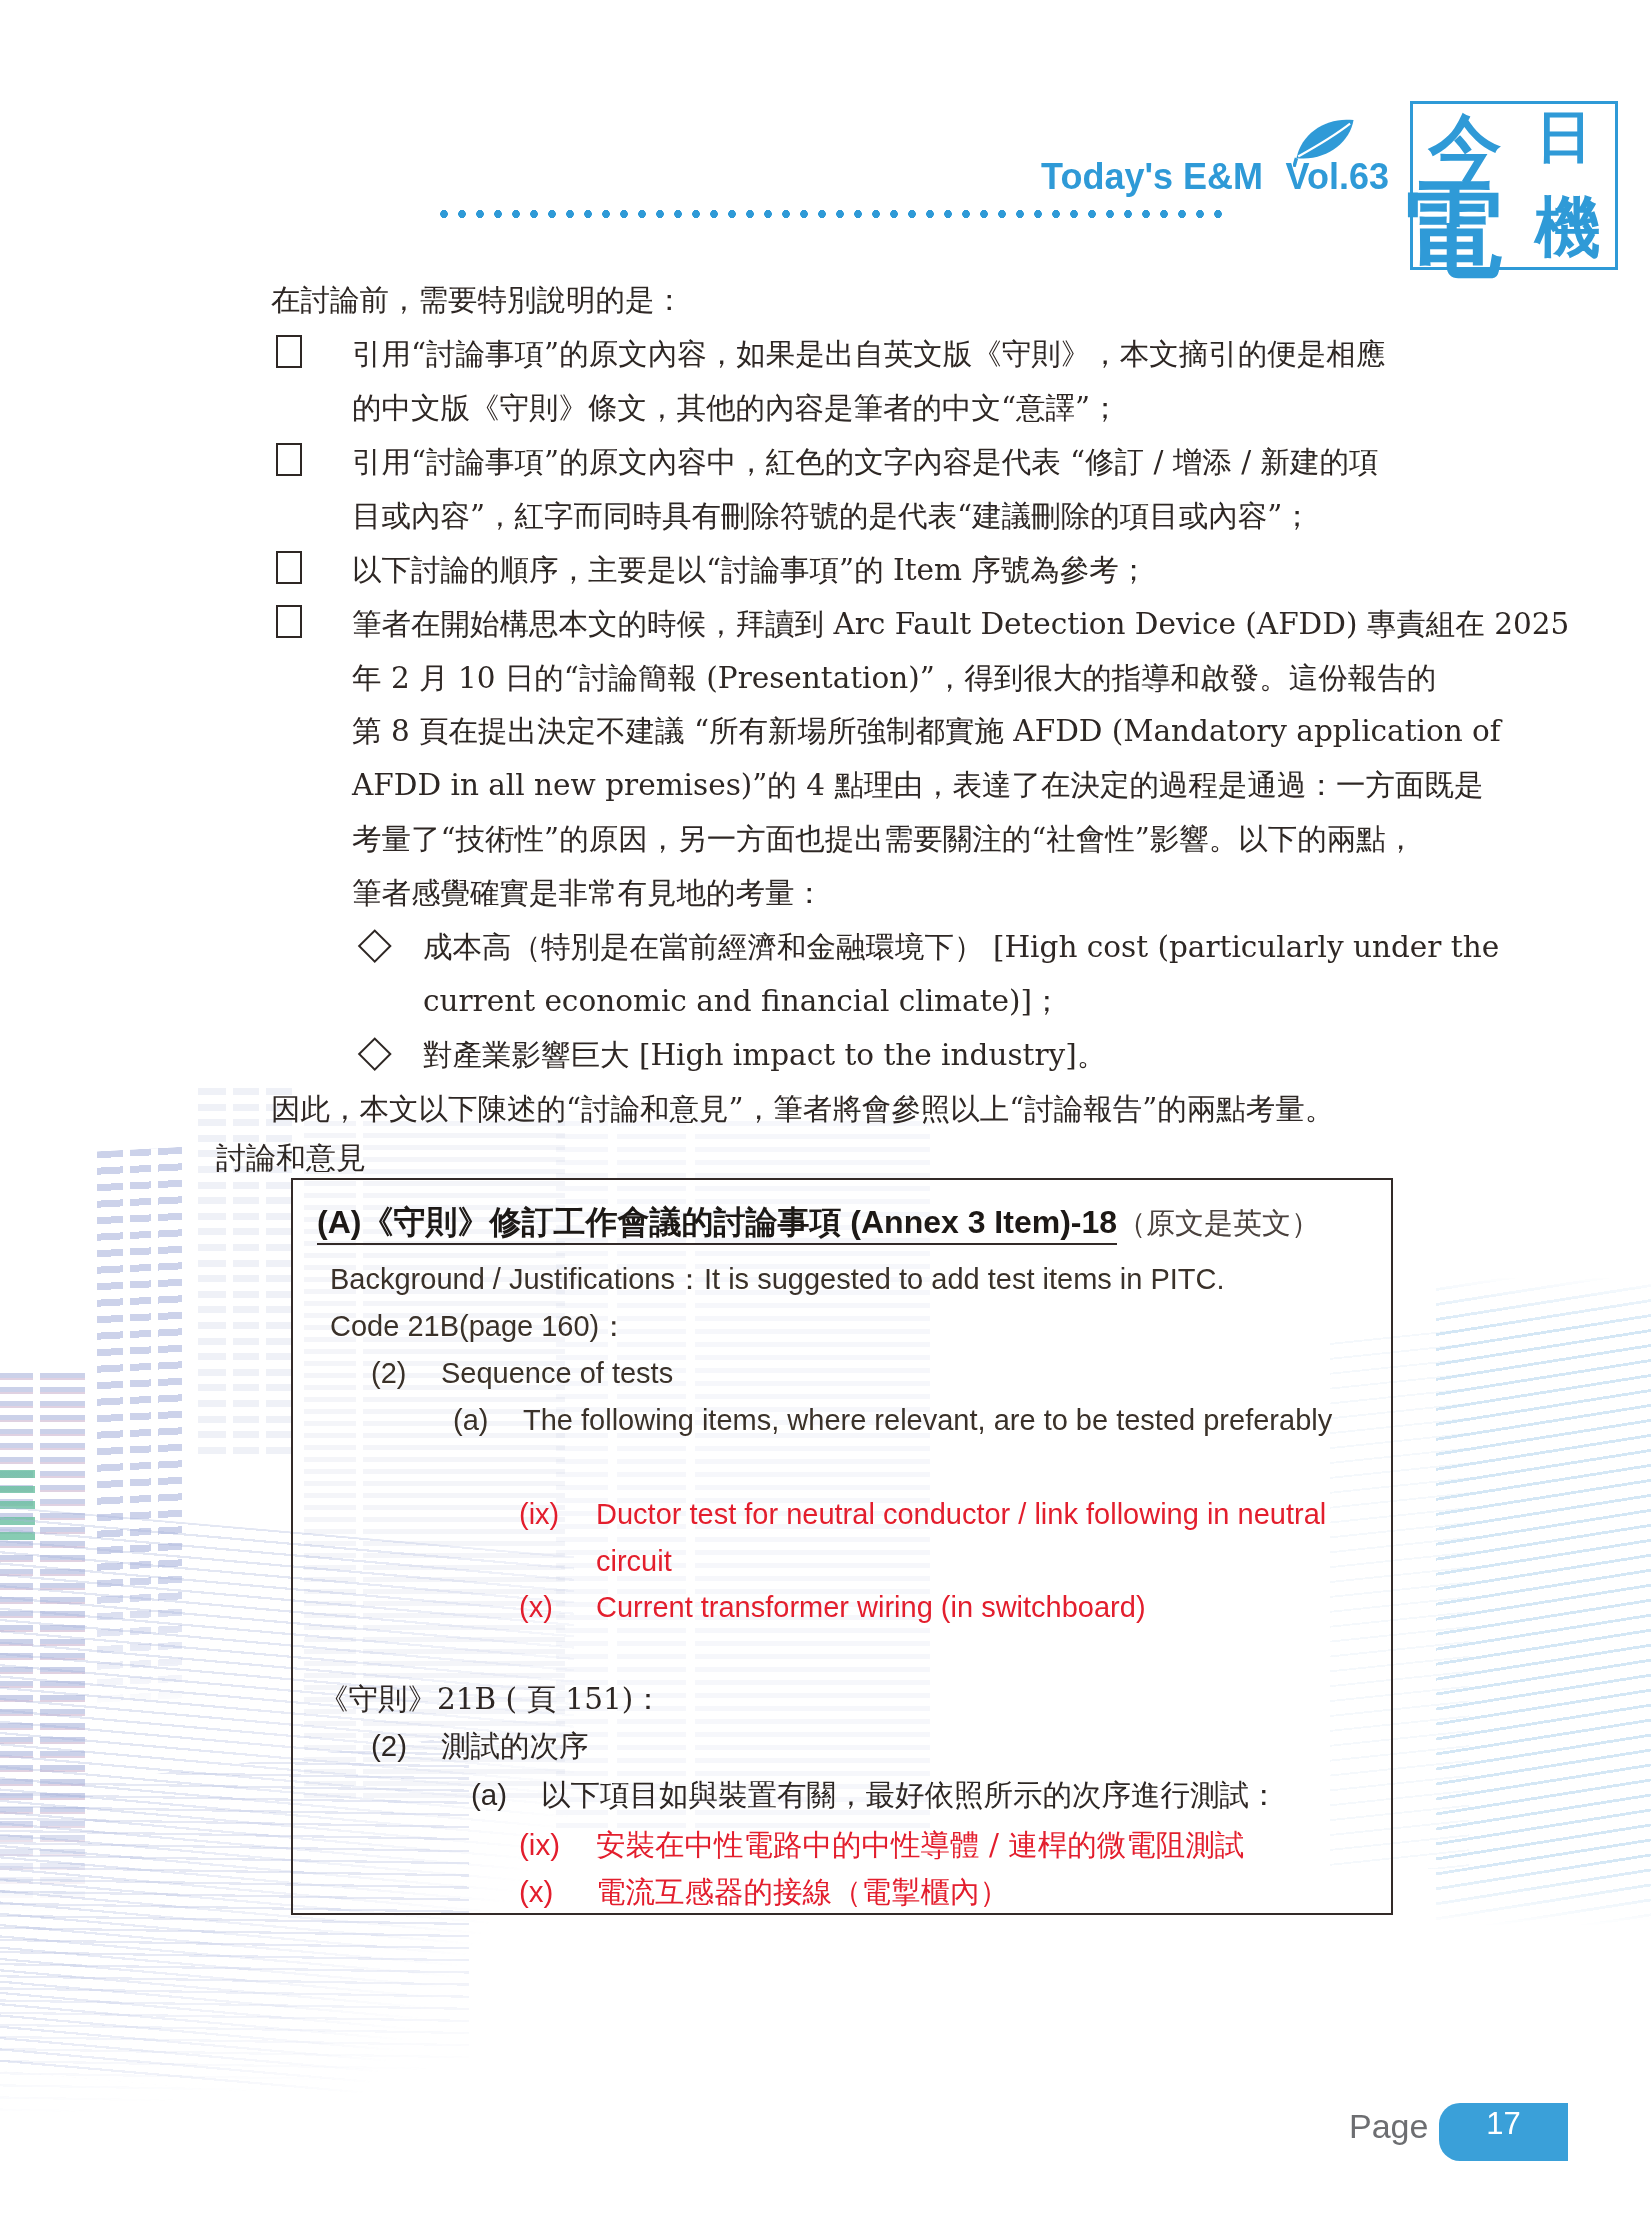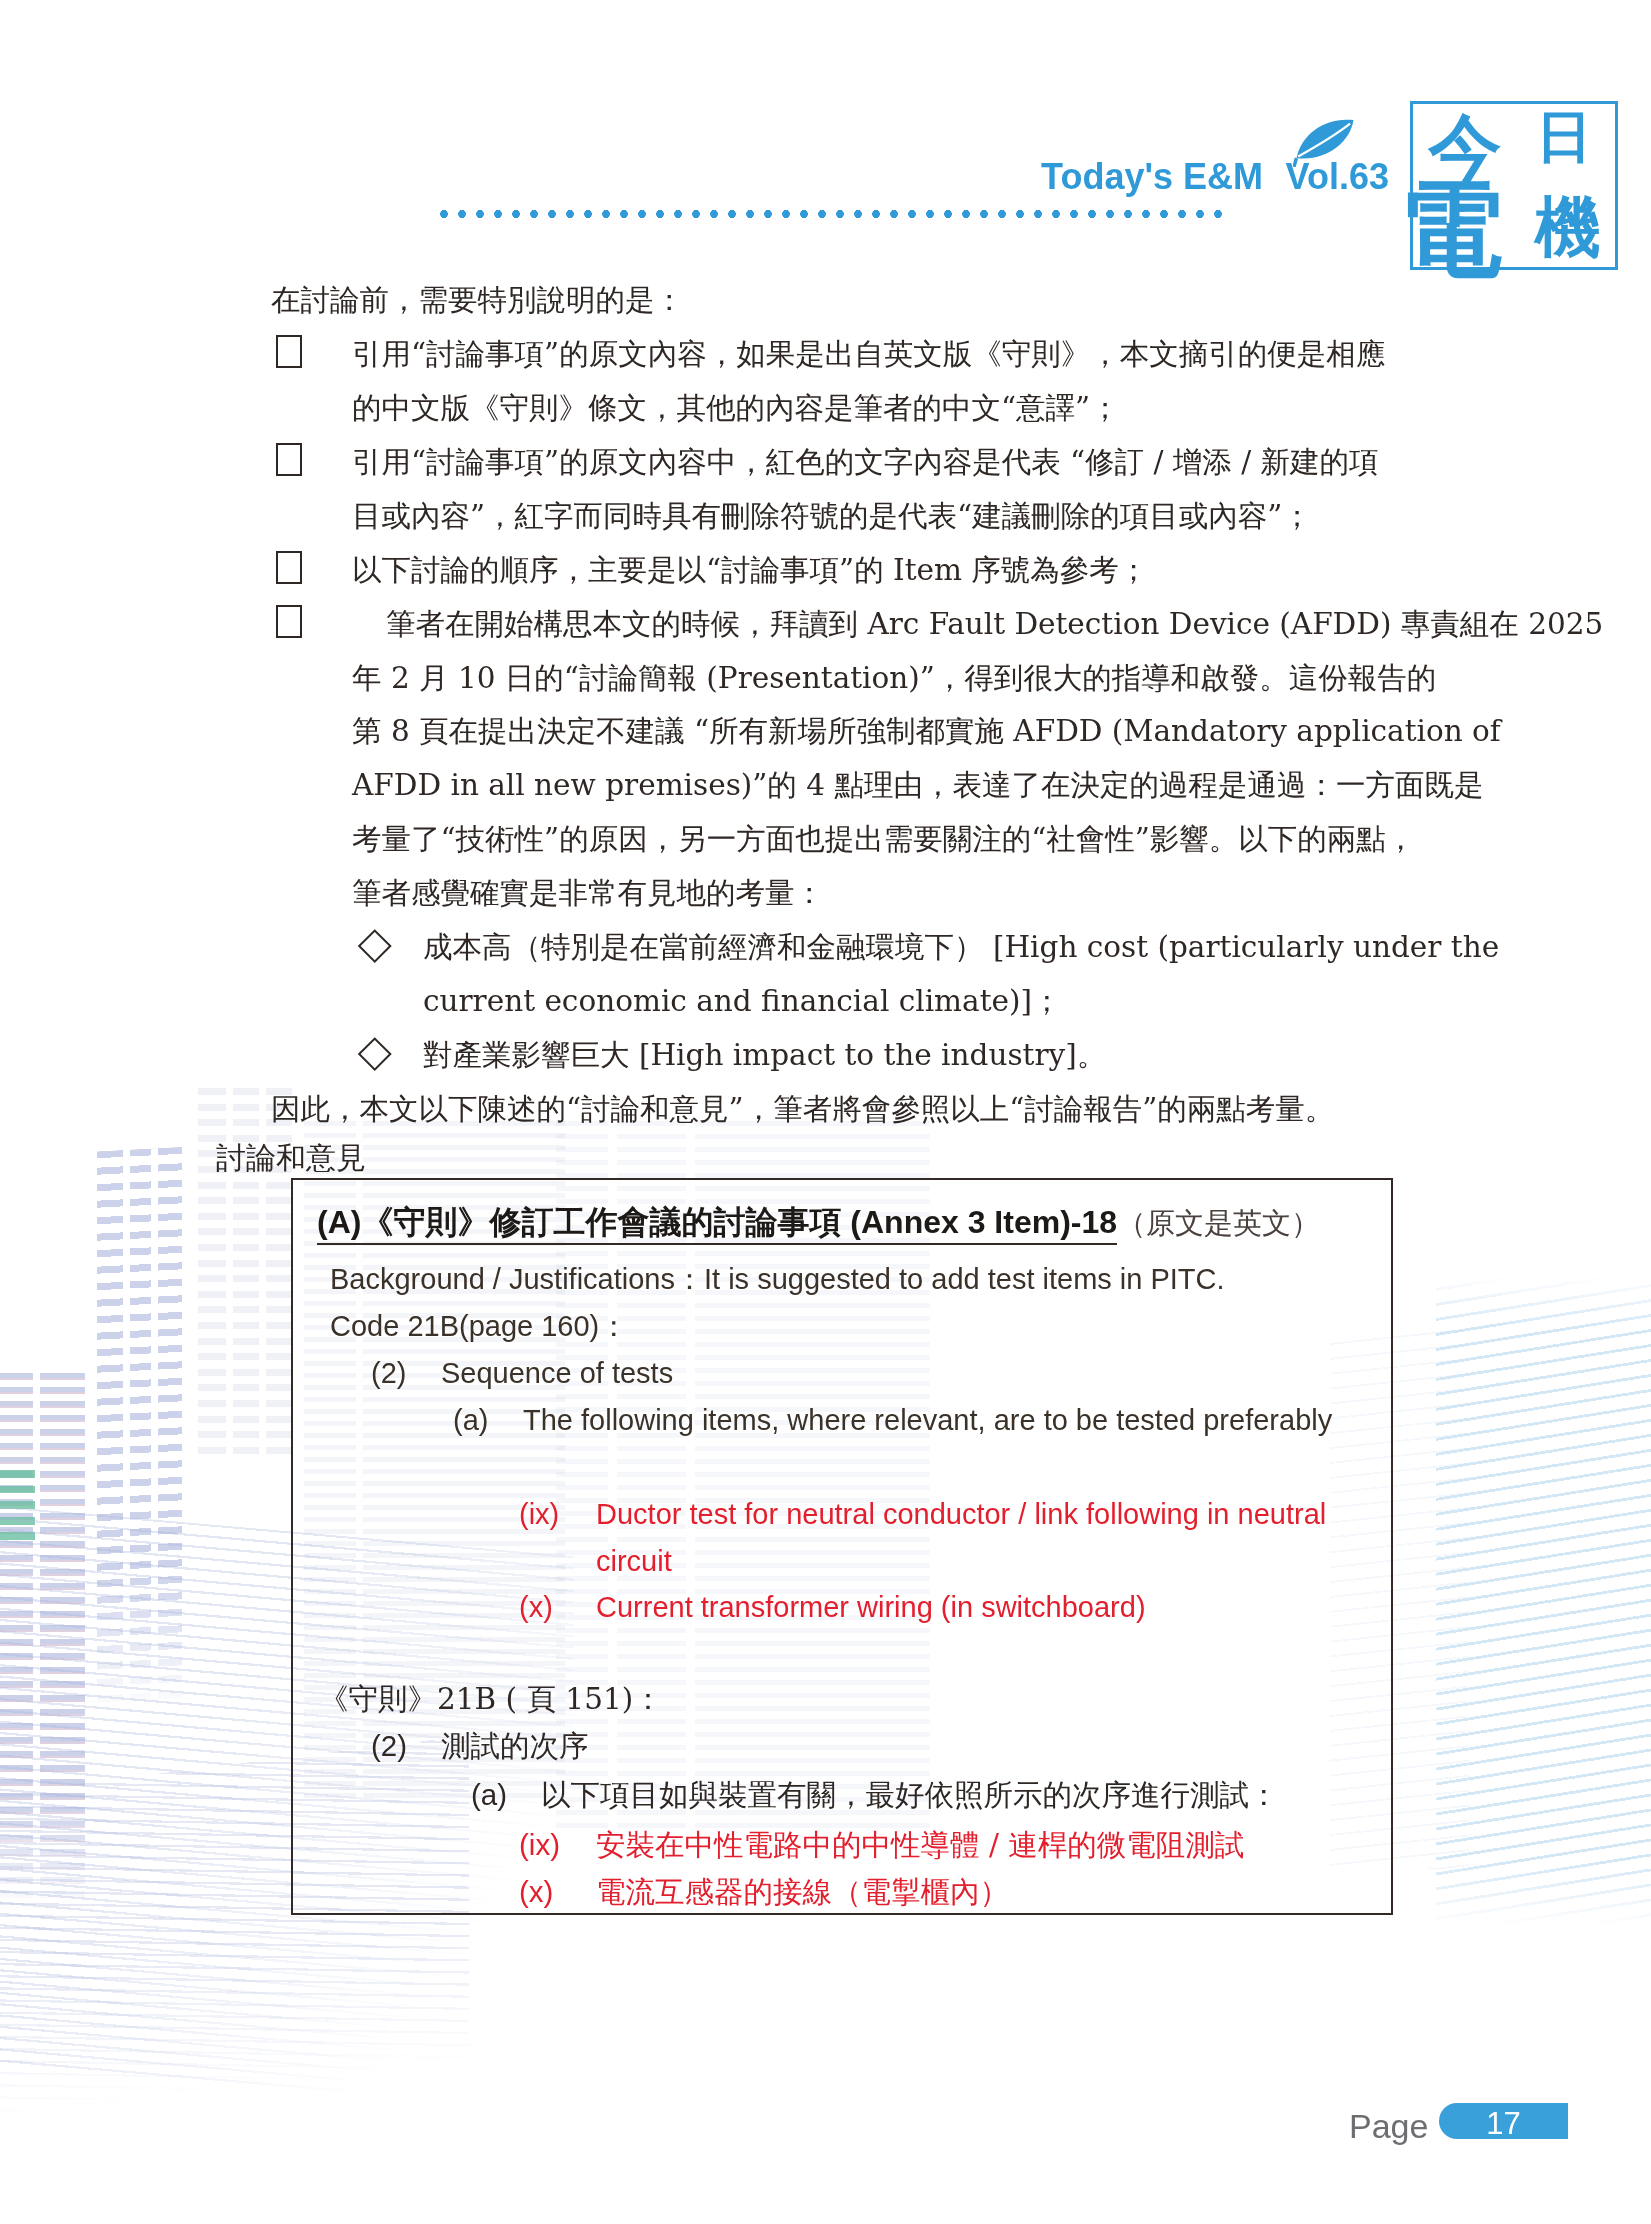--- a/index.html
+++ b/index.html
@@ -129,21 +129,21 @@
   }
   #boxA-title .tnote{font-size:29px;color:#4a413d;}
   .bm{display:inline-block;}
   
   #page-label{
     position:absolute;left:1349px;top:2107px;z-index:3;
     font-family:"Liberation Sans","DejaVu Sans",sans-serif;
     font-size:34px;color:#6d6e71;text-align:center;
   }
   #page-pill{
-    position:absolute;left:1439px;top:2103px;width:129px;height:36px;z-index:3;
+    position:absolute;left:1439px;top:2103px;width:129px;height:58px;z-index:3;
     background:#3aa0d9;border-radius:21px 0 0 21px;
     font-family:"Liberation Sans","DejaVu Sans",sans-serif;
     font-size:31px;color:#ffffff;text-align:center;line-height:42px;
   }
 </style>
 </head>
 <body>
 
 <div id="deco">
   <div class="deco tower-a"></div>
@@ -181,21 +181,21 @@
 <div class="bl" style="left:352px;top:390px;">的中文版《守則》條文，其他的內容是筆者的中文“意譯”；</div>
 
 <span class="marker-sq" style="left:276px;top:443px;"></span>
 <div class="bl" style="left:352px;top:444px;">引用“討論事項”的原文內容中，紅色的文字內容是代表 “修訂 / 增添 / 新建的項</div>
 <div class="bl" style="left:352px;top:498px;">目或內容”，紅字而同時具有刪除符號的是代表“建議刪除的項目或內容”；</div>
 
 <span class="marker-sq" style="left:276px;top:551px;"></span>
 <div class="bl" style="left:352px;top:552px;">以下討論的順序，主要是以“討論事項”的 Item 序號為參考；</div>
 
 <span class="marker-sq" style="left:276px;top:605px;"></span>
-<div class="bl" style="left:352px;top:606px;margin-left:34px;">筆者在開始構思本文的時候，拜讀到 Arc Fault Detection Device (AFDD) 專責組在 2025</div>
+<div class="bl" style="left:352px;top:606px;">筆者在開始構思本文的時候，拜讀到 Arc Fault Detection Device (AFDD) 專責組在 2025</div>
 <div class="bl" style="left:352px;top:660px;">年 2 月 10 日的“討論簡報 (Presentation)”，得到很大的指導和啟發。這份報告的</div>
 <div class="bl" style="left:352px;top:713px;">第 8 頁在提出決定不建議 “所有新場所強制都實施 AFDD (Mandatory application of</div>
 <div class="bl" style="left:352px;top:767px;">AFDD in all new premises)”的 4 點理由，表達了在決定的過程是通過：一方面既是</div>
 <div class="bl" style="left:352px;top:821px;">考量了“技術性”的原因，另一方面也提出需要關注的“社會性”影響。以下的兩點，</div>
 <div class="bl" style="left:352px;top:875px;">筆者感覺確實是非常有見地的考量：</div>
 
 <span class="marker-di" style="left:363px;top:934px;"></span>
 <div class="bl" style="left:423px;top:929px;">成本高（特別是在當前經濟和金融環境下） [High cost (particularly under the</div>
 <div class="bl" style="left:423px;top:983px;">current economic and financial climate)]；</div>
 

